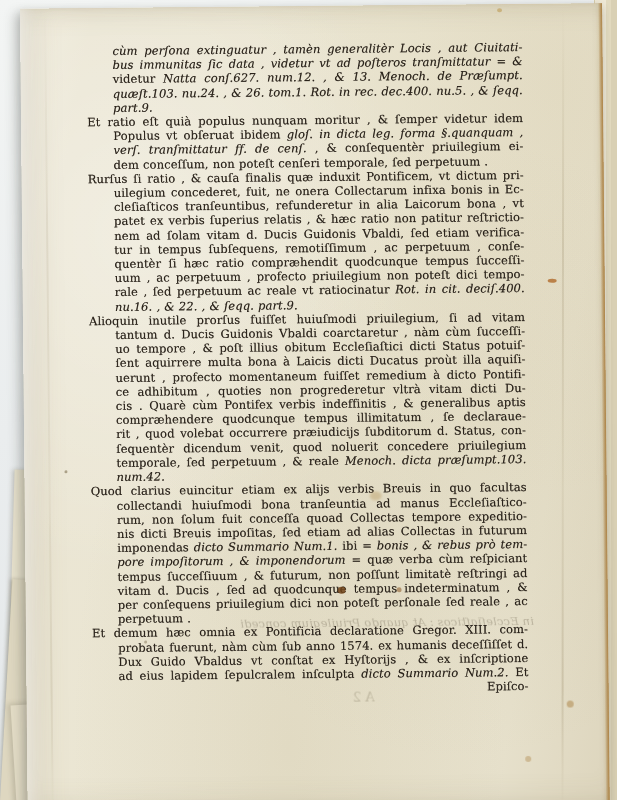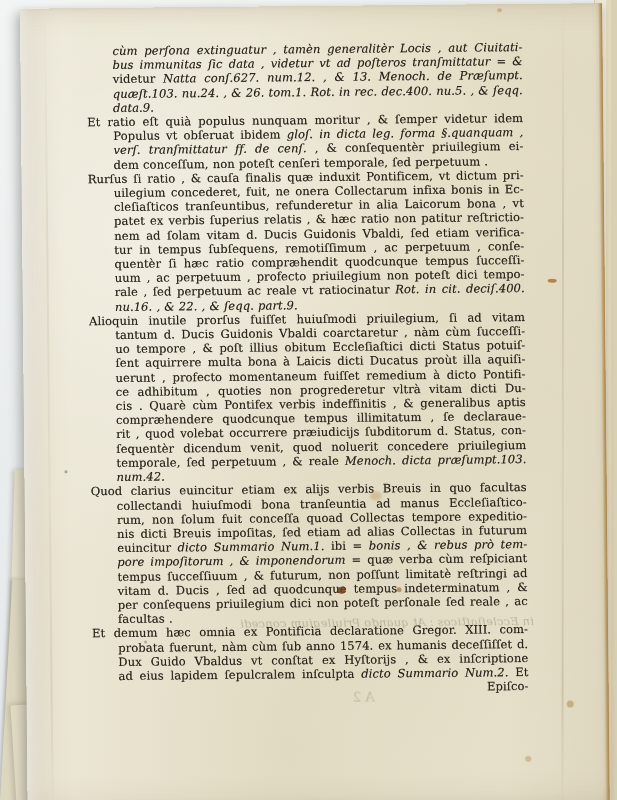--- a/index.html
+++ b/index.html
@@ -79,21 +79,21 @@
     <div class="edge-line"></div>
 
     <div class="ghost-line">in Eccleſiaſticos : At quando Priuilegium concedi</div>
     <div class="ghost-sig">A 2</div>
 
     <div class="textblock" id="textblock">
         <div class="tl ind just"><span class="it">cùm perſona extinguatur , tamèn generalitèr Locis , aut Ciuitati-</span></div>
         <div class="tl ind just"><span class="it">bus immunitas ſic data , videtur vt ad poſteros tranſmittatur = &amp;</span></div>
         <div class="tl ind just"><span>videtur </span><span class="it">Natta conſ.627. num.12. , &amp; 13. Menoch. de Præſumpt.</span></div>
         <div class="tl ind just"><span class="it">quæſt.103. nu.24. , &amp; 26. tom.1. Rot. in rec. dec.400. nu.5. , &amp; ſeqq.</span></div>
-        <div class="tl ind"><span class="it">data.9.</span></div>
+        <div class="tl ind"><span class="it">part.9.</span></div>
         <div class="tl just"><span>Et ratio eſt quià populus nunquam moritur , &amp; ſemper videtur idem</span></div>
         <div class="tl ind just"><span>Populus vt obſeruat ibidem </span><span class="it">gloſ. in dicta leg. forma §.quanquam ,</span></div>
         <div class="tl ind just"><span class="it">verſ. tranſmittatur ff. de cenſ.</span><span> , &amp; conſequentèr priuilegium ei-</span></div>
         <div class="tl ind"><span>dem conceſſum, non poteſt cenſeri temporale, ſed perpetuum .</span></div>
         <div class="tl just"><span>Rurſus ſi ratio , &amp; cauſa finalis quæ induxit Pontificem, vt dictum pri-</span></div>
         <div class="tl ind just"><span>uilegium concederet, fuit, ne onera Collectarum infixa bonis in Ec-</span></div>
         <div class="tl ind just"><span>cleſiaſticos tranſeuntibus, refunderetur in alia Laicorum bona , vt</span></div>
         <div class="tl ind just"><span>patet ex verbis ſuperius relatis , &amp; hæc ratio non patitur reſtrictio-</span></div>
         <div class="tl ind just"><span>nem ad ſolam vitam d. Ducis Guidonis Vbaldi, ſed etiam verifica-</span></div>
         <div class="tl ind just"><span>tur in tempus ſubſequens, remotiſſimum , ac perpetuum , conſe-</span></div>
@@ -110,26 +110,26 @@
         <div class="tl ind just"><span>cis . Quarè cùm Pontifex verbis indeffinitis , &amp; generalibus aptis</span></div>
         <div class="tl ind just"><span>compræhendere quodcunque tempus illimitatum , ſe declaraue-</span></div>
         <div class="tl ind just"><span>rit , quod volebat occurrere præiudicijs ſubditorum d. Status, con-</span></div>
         <div class="tl ind just"><span>ſequentèr dicendum venit, quod noluerit concedere priuilegium</span></div>
         <div class="tl ind just"><span>temporale, ſed perpetuum , &amp; reale </span><span class="it">Menoch. dicta præſumpt.103.</span></div>
         <div class="tl ind"><span class="it">num.42.</span></div>
         <div class="tl just"><span>Quod clarius euincitur etiam ex alijs verbis Breuis in quo facultas</span></div>
         <div class="tl ind just"><span>collectandi huiuſmodi bona tranſeuntia ad manus Eccleſiaſtico-</span></div>
         <div class="tl ind just"><span>rum, non ſolum fuit conceſſa quoad Collectas tempore expeditio-</span></div>
         <div class="tl ind just"><span>nis dicti Breuis impoſitas, ſed etiam ad alias Collectas in futurum</span></div>
-        <div class="tl ind just"><span>euincitur </span><span class="it">dicto Summario Num.1.</span><span> ibi = </span><span class="it">bonis , &amp; rebus prò tem-</span></div>
+        <div class="tl ind just"><span>imponendas </span><span class="it">dicto Summario Num.1.</span><span> ibi = </span><span class="it">bonis , &amp; rebus prò tem-</span></div>
         <div class="tl ind just"><span class="it">pore impoſitorum , &amp; imponendorum</span><span> = quæ verba cùm reſpiciant</span></div>
         <div class="tl ind just"><span>tempus ſucceſſiuum , &amp; futurum, non poſſunt limitatè reſtringi ad</span></div>
         <div class="tl ind just"><span>vitam d. Ducis , ſed ad quodcunque tempus indeterminatum , &amp;</span></div>
         <div class="tl ind just"><span>per conſequens priuilegium dici non poteſt perſonale ſed reale , ac</span></div>
-        <div class="tl ind"><span>facultas .</span></div>
+        <div class="tl ind"><span>perpetuum .</span></div>
         <div class="tl just"><span>Et demum hæc omnia ex Pontificia declaratione Gregor. XIII. com-</span></div>
         <div class="tl ind just"><span>probata fuerunt, nàm cùm ſub anno 1574. ex humanis deceſſiſſet d.</span></div>
         <div class="tl ind just"><span>Dux Guido Vbaldus vt conſtat ex Hyſtorijs , &amp; ex inſcriptione</span></div>
         <div class="tl ind just"><span>ad eius lapidem ſepulcralem inſculpta </span><span class="it">dicto Summario Num.2.</span><span> Et</span></div>
         <div class="tl catch">Epiſco-</div>
       </div>
 
     <div class="stain s1"></div>
     <div class="stain s2"></div>
     <div class="stain s3"></div>

